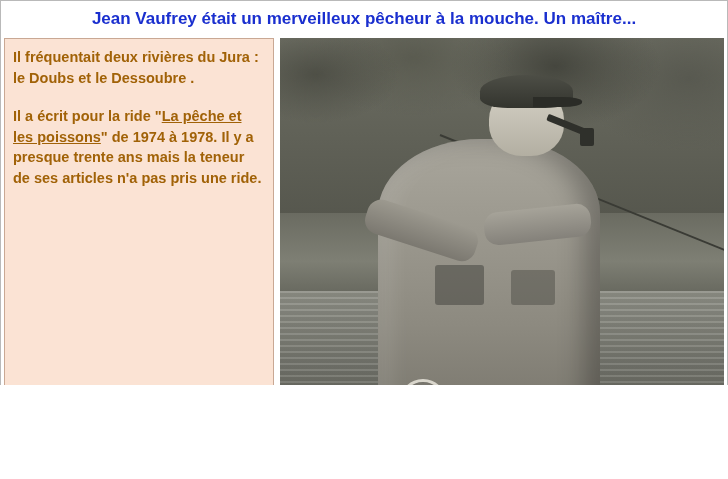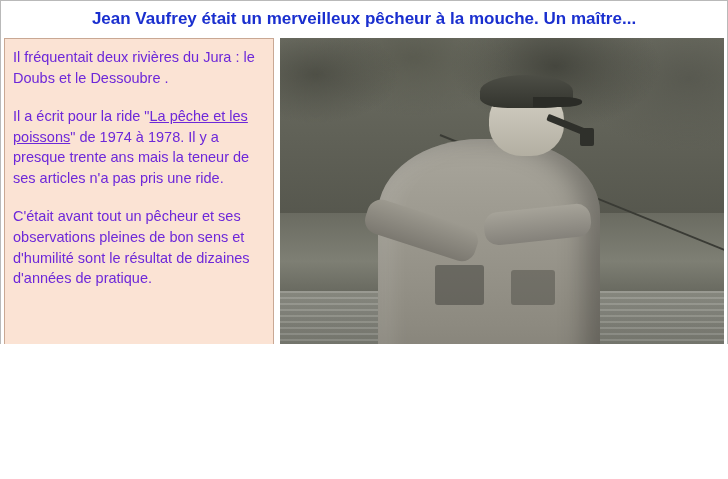--- a/index.html
+++ b/index.html
@@ -6,21 +6,21 @@
     margin: 0;
     padding: 0;
     background: #ffffff;
   }
   body {
     font-family: "Liberation Sans", sans-serif;
   }
   #page {
     position: relative;
     width: 728px;
-    height: 344px;
+    height: 385px;
     background: #ffffff;
     overflow: hidden;
     box-sizing: border-box;
   }
   .page-frame {
     position: absolute;
     left: 0;
     top: 0;
     width: 728px;
     height: 479px;
@@ -58,22 +58,22 @@
     top: 0px;
     width: 270px;
     height: 437px;
     background: #fbe3d4;
     border: 1px solid #c9a894;
     box-sizing: border-box;
     padding: 8px 10px 0 8px;
   }
   .para {
     font-size: 14.5px;
-    font-weight: normal;
-    color: #6d28d9;
+    font-weight: bold;
+    color: #a16207;
     line-height: 1.42;
     margin: 0 0 18px 0;
   }
   .para:last-child { margin-bottom: 0; }
   .para .u {
     text-decoration: underline;
   }
   .image-panel {
     position: absolute;
     left: 274px;
@@ -189,23 +189,20 @@
   </div>
 
   <div class="content-row">
 
     <div class="text-panel">
       <p class="para">
         <span>Il fréquentait deux rivières du Jura : le Doubs et le Dessoubre .</span>
       </p>
       <p class="para">
         <span>Il a écrit pour la ride "</span><span class="u">La pêche et les poissons</span><span>" de 1974 à 1978. Il y a  presque trente ans mais la teneur de ses articles n'a pas pris une ride.</span>
-      </p>
-      <p class="para">
-        <span>C'était avant tout un pêcheur et ses observations pleines de bon sens et d'humilité sont le résultat de dizaines d'années de pratique.</span>
       </p>
     </div>
 
     <div class="image-panel">
       <div class="photo">
         <div class="sky"></div>
         <div class="trees"></div>
         <div class="bank"></div>
         <div class="water"></div>
         <div class="rod"></div>

